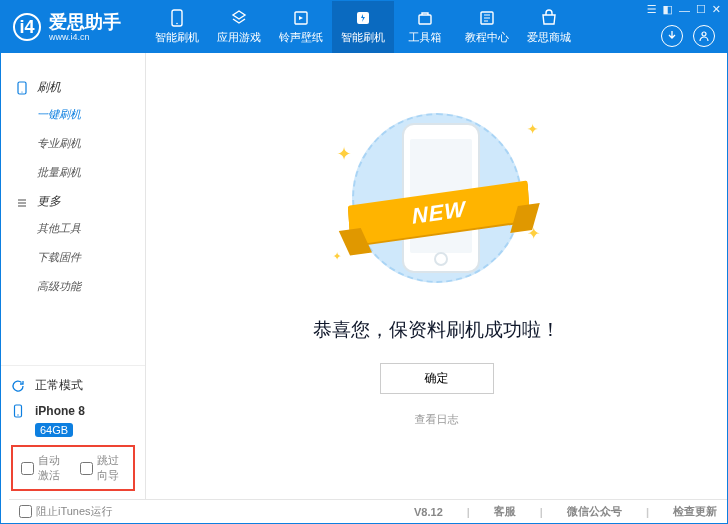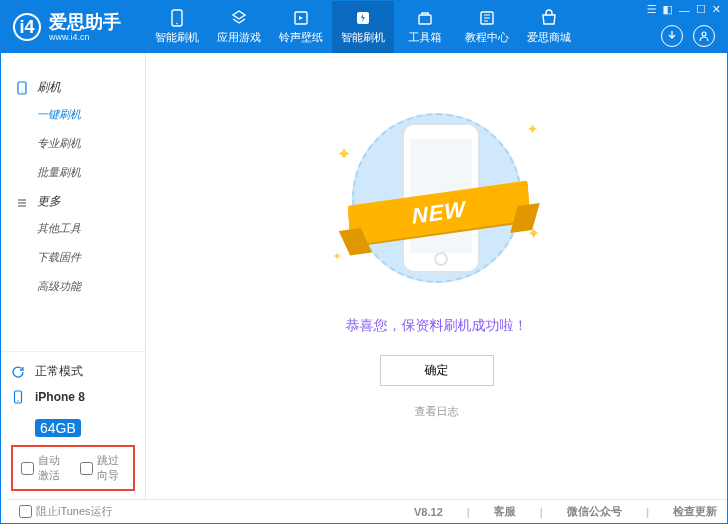--- a/index.html
+++ b/index.html
@@ -22,42 +22,42 @@
   .body { display: flex; height: calc(100% - 52px - 24px); }
   .sidebar { width: 145px; border-right: 1px solid #e5e5e5; display: flex; flex-direction: column; }
   .sb-scroll { flex: 1; overflow: auto; padding-top: 20px; font-style: italic; }
   .sb-group { padding: 6px 14px 4px; display: flex; align-items: center; color: #333; font-size: 12px; }
   .sb-group .gicon { width: 14px; margin-right: 8px; color: #0d7fe0; display: inline-flex; }
   .sb-item { padding: 7px 14px 7px 36px; cursor: pointer; color: #555; font-size: 11px; }
   .sb-item.active { color: #0d7fe0; }
   .sb-bottom { border-top: 1px solid #eee; padding: 8px 10px; }
   .sb-row { display: flex; align-items: center; padding: 3px 0; }
   .sb-row .ricon { width: 18px; margin-right: 6px; color: #0d7fe0; display: inline-flex; }
-  .badge { background: #0d7fe0; color: #fff; font-size: 14px; padding: 1px 5px; border-radius: 3px; margin-left: 24px; margin-top: 12px; display: inline-block; }
+  .badge { background: #0d7fe0; color: #fff; font-size: 11px; padding: 1px 5px; border-radius: 3px; margin-left: 24px; margin-top: 2px; display: inline-block; }
   .redbox { border: 2px solid #e43; padding: 6px 8px; margin-top: 8px; display: flex; gap: 14px; align-items: center; }
   .cb { display: flex; align-items: center; gap: 4px; color: #888; font-size: 11px; }
   .cb input { margin: 0; }
 
   .main { flex: 1; position: relative; display: flex; flex-direction: column; align-items: center; justify-content: flex-start; padding-top: 50px; }
   .illus { width: 220px; height: 190px; position: relative; }
   .circle { width: 170px; height: 170px; background: #cfe8fb; border: 2px dashed #a9d4f5; border-radius: 50%; position: absolute; left: 25px; top: 10px; }
   .star { position: absolute; color: #ffcf3f; }
   .s1 { left: 10px; top: 40px; font-size: 18px; }
   .s2 { right: 8px; top: 18px; font-size: 14px; }
   .s3 { left: 6px; bottom: 30px; font-size: 11px; }
   .s4 { right: 6px; bottom: 50px; font-size: 16px; }
   .phone { position: absolute; left: 75px; top: 20px; width: 78px; height: 150px; background: #fff; border: 2px solid #dbe4ea; border-radius: 12px; }
   .phone::before { content: ""; position: absolute; top: 14px; left: 6px; right: 6px; bottom: 18px; background: #f3f7fa; border-radius: 2px; }
   .phone::after { content: ""; position: absolute; bottom: 5px; left: 50%; transform: translateX(-50%); width: 10px; height: 10px; border: 2px solid #dbe4ea; border-radius: 50%; }
   .ribbon { position: absolute; left: 22px; top: 90px; width: 180px; }
   .ribbon-band { background: #ffb400; height: 40px; display: flex; align-items: center; justify-content: center; color: #fff; font-weight: bold; font-size: 22px; font-style: italic; letter-spacing: 1px; transform: skewY(-4deg) rotate(-4deg); border-radius: 2px; box-shadow: 0 2px 0 #e09800; position: relative; }
   .ribbon-band::before, .ribbon-band::after { content: ""; position: absolute; bottom: -10px; width: 22px; height: 26px; background: #e09800; z-index: -1; }
   .ribbon-band::before { left: -6px; transform: skewX(20deg); }
   .ribbon-band::after { right: -6px; transform: skewX(-20deg); }
-  .msg { margin-top: 24px; font-size: 14px; color: #8b5cf6; }
+  .msg { margin-top: 24px; font-size: 19px; color: #0f172a; }
   .btn { margin-top: 20px; border: 1px solid #ccc; background: #fff; padding: 6px 44px; font-size: 12px; cursor: pointer; }
   .loglink { margin-top: 18px; font-size: 11px; color: #999; cursor: pointer; }
 
   .footer { height: 24px; border-top: 1px solid #e5e5e5; display: flex; align-items: center; font-size: 11px; color: #888; padding: 0 10px; margin-left: 8px; }
   .footer .fcb { display: flex; align-items: center; gap: 4px; }
   .footer .right { margin-left: auto; display: flex; gap: 24px; align-items: center; font-weight: bold; }
   .footer .sep { color: #ccc; }
   .footer .link { cursor: pointer; }
 
   svg { display: block; }

